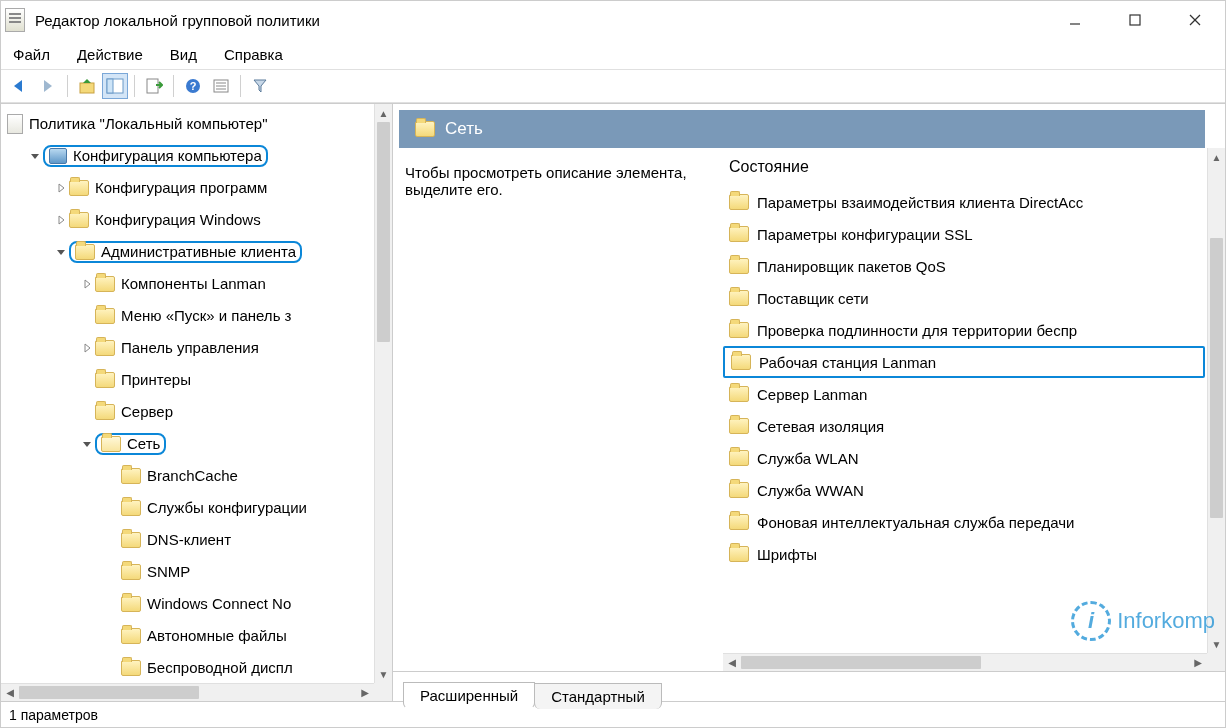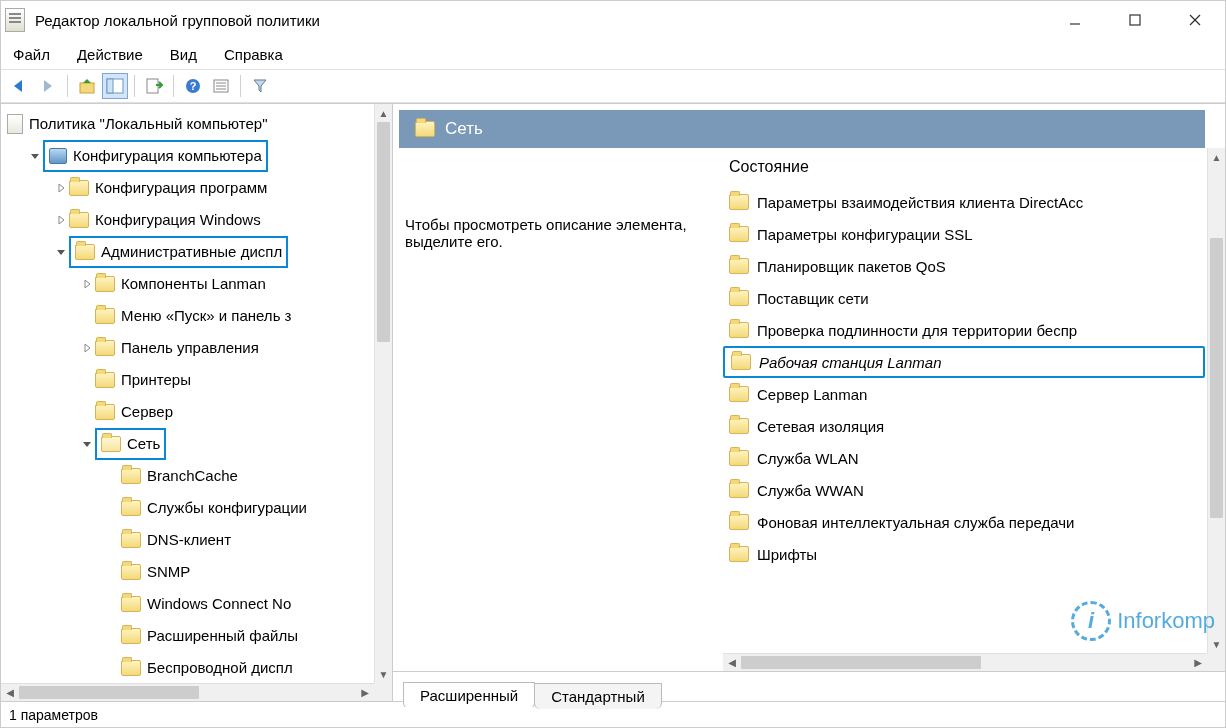--- a/index.html
+++ b/index.html
@@ -29,21 +29,21 @@
 .left-pane { width: 392px; border-right: 1px solid #ccc; display: flex; flex-direction: column; position: relative; }
 .right-pane { flex: 1; display: flex; flex-direction: column; position: relative; min-width: 0; }
 
 .pane-body { flex: 1; overflow: hidden; position: relative; }
 
 
 .tree { padding: 4px 0; font-size: 15px; line-height: 1.9; }
 .tree-row { display: flex; align-items: center; white-space: nowrap; padding-right: 8px; height: 32px; }
 .tree-row .expander { width: 16px; height: 16px; display: inline-flex; align-items: center; justify-content: center; color: #666; font-size: 11px; }
 .tree-row .label { }
-.tree-row .hl { border: 2px solid #0b87d8; border-radius: 0; padding: 14px 4px; display: inline-flex; align-items: center; height: 22px; }
+.tree-row .hl { border: 2px solid #0b87d8; border-radius: 8px; padding: 4px 4px; display: inline-flex; align-items: center; height: 22px; }
 .indent { display: inline-block; }
 
 
 .folder-icon { width: 20px; height: 16px; background: linear-gradient(#fff3c0, #f4d97a); border: 1px solid #d6b458; border-radius: 2px; position: relative; margin-right: 6px; flex-shrink: 0; }
 .folder-icon::before { content: ""; position: absolute; top: -4px; left: 0; width: 8px; height: 4px; background: #f4d97a; border: 1px solid #d6b458; border-bottom: none; border-radius: 2px 2px 0 0; }
 .open-folder { background: linear-gradient(#fff8d8, #f8e5a0); }
 
 .doc-icon { width: 16px; height: 20px; background: linear-gradient(#fff, #e8e8e0); border: 1px solid #aaa; margin-right: 6px; flex-shrink: 0; position: relative; }
 .comp-icon { width: 18px; height: 16px; background: linear-gradient(#b8d8f0, #6098c8); border: 1px solid #4878a8; border-radius: 2px; margin-right: 6px; flex-shrink: 0; position: relative; }
 
@@ -53,27 +53,27 @@
 .vscroll .arrow { height: 18px; display: flex; align-items: center; justify-content: center; color: #666; font-size: 10px; }
 .hscroll { height: 18px; background: #f0f0f0; position: absolute; bottom: 0; left: 0; right: 18px; border-top: 1px solid #e0e0e0; display: flex; align-items: center; }
 .hscroll .thumb { position: absolute; top: 2px; bottom: 2px; background: #cdcdcd; border-radius: 1px; }
 .hscroll .arrow { width: 18px; display: flex; align-items: center; justify-content: center; color: #666; font-size: 10px; }
 .scroll-corner { position: absolute; right: 0; bottom: 0; width: 18px; height: 18px; background: #f0f0f0; }
 
 
 .right-header { background: #7a99b8; height: 38px; display: flex; align-items: center; padding: 0 16px; color: #fff; font-size: 17px; margin: 6px 20px 0 6px; }
 .right-header .folder-icon { margin-right: 10px; }
 .right-columns { display: flex; flex: 1; min-height: 0; }
-.right-col-left { width: 330px; padding: 28px 12px; font-size: 15px; margin-top: 40px; }
+.right-col-left { width: 330px; padding: 16px 12px; font-size: 15px; }
 .right-col-right { flex: 1; padding: 10px 20px 0 0; min-width: 0; position: relative; }
 .col-header { font-size: 16px; margin-bottom: 10px; padding-left: 6px; }
 .list { }
 .list-row { display: flex; align-items: center; height: 32px; padding-left: 6px; white-space: nowrap; font-size: 15px; }
 .list-row .folder-icon { margin-right: 8px; }
-.list-row.hl { border: 2px solid #0b87d8; border-radius: 2px; font-style: italic; }
+.list-row.hl { border: 2px solid #0b87d8; border-radius: 2px; }
 
 
 .tabs-bottom { height: 30px; display: flex; align-items: flex-end; padding-left: 10px; border-top: 1px solid #ccc; background: #fff; }
 .tabs-bottom .tab { padding: 4px 16px; font-size: 15px; border: 1px solid #bbb; border-bottom: none; border-radius: 0 0 6px 6px; background: #f4f4f4; margin-right: -1px; position: relative; top: 8px; }
 .tabs-bottom .tab.active { background: #fff; border-bottom: 1px solid #fff; }
 
 
 .statusbar { height: 26px; border-top: 1px solid #ccc; display: flex; align-items: center; padding: 0 8px; font-size: 14px; }
 
 
@@ -212,21 +212,21 @@
           </div>
           <div class="tree-row">
             <span class="indent" style="width:52px"></span>
             <span class="expander">
               <svg width="10" height="10">
                 <path d="M1 3 L9 3 L5 8 Z" fill="#555"></path>
               </svg>
             </span>
             <span class="hl">
               <span class="folder-icon"></span>
-              <span class="label">Административные диспл</span>
+              <span class="label">Административные клиента</span>
             </span>
           </div>
           <div class="tree-row">
             <span class="indent" style="width:78px"></span>
             <span class="expander">
               <svg width="10" height="10">
                 <path d="M3 1 L8 5 L3 9 Z" fill="none" stroke="#888"></path>
               </svg>
             </span>
             <span class="folder-icon"></span>
@@ -299,21 +299,21 @@
           <div class="tree-row">
             <span class="indent" style="width:104px"></span>
             <span class="expander"></span>
             <span class="folder-icon"></span>
             <span class="label">Windows Connect No</span>
           </div>
           <div class="tree-row">
             <span class="indent" style="width:104px"></span>
             <span class="expander"></span>
             <span class="folder-icon"></span>
-            <span class="label">Расширенный файлы</span>
+            <span class="label">Автономные файлы</span>
           </div>
           <div class="tree-row">
             <span class="indent" style="width:104px"></span>
             <span class="expander"></span>
             <span class="folder-icon"></span>
             <span class="label">Беспроводной диспл</span>
           </div>
         </div>
       <div class="vscroll">
         <div class="arrow">▲</div>

